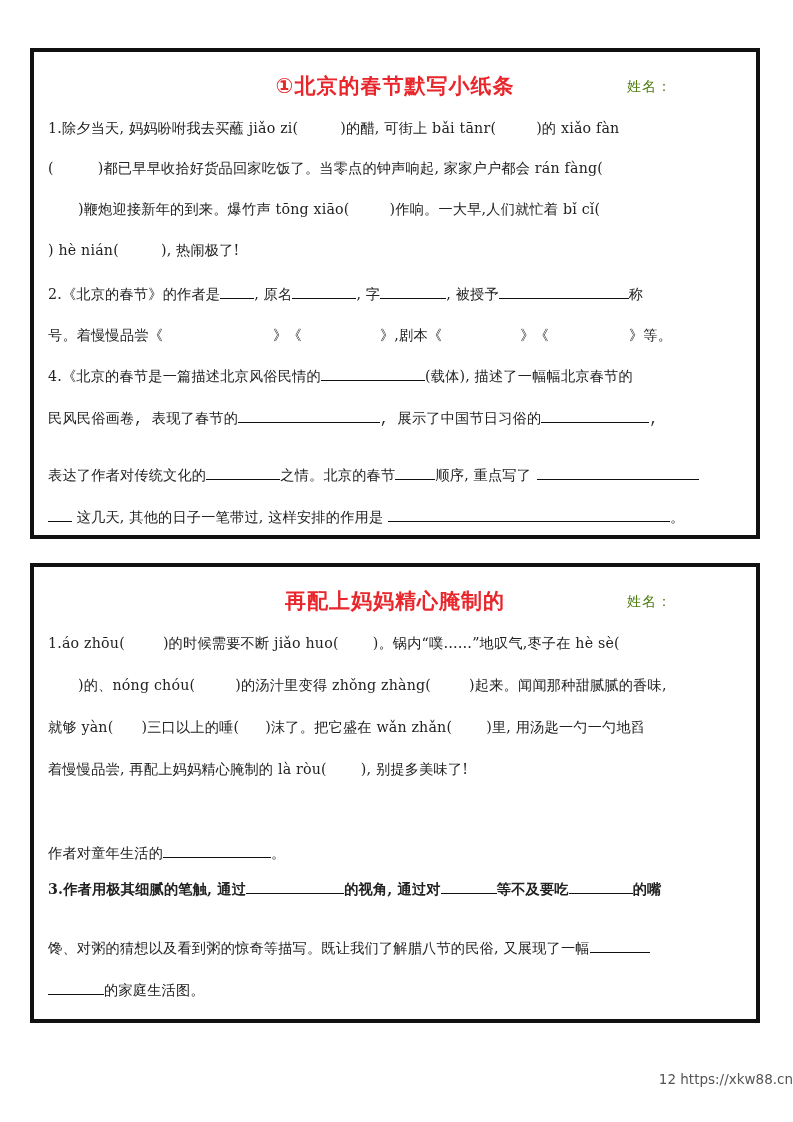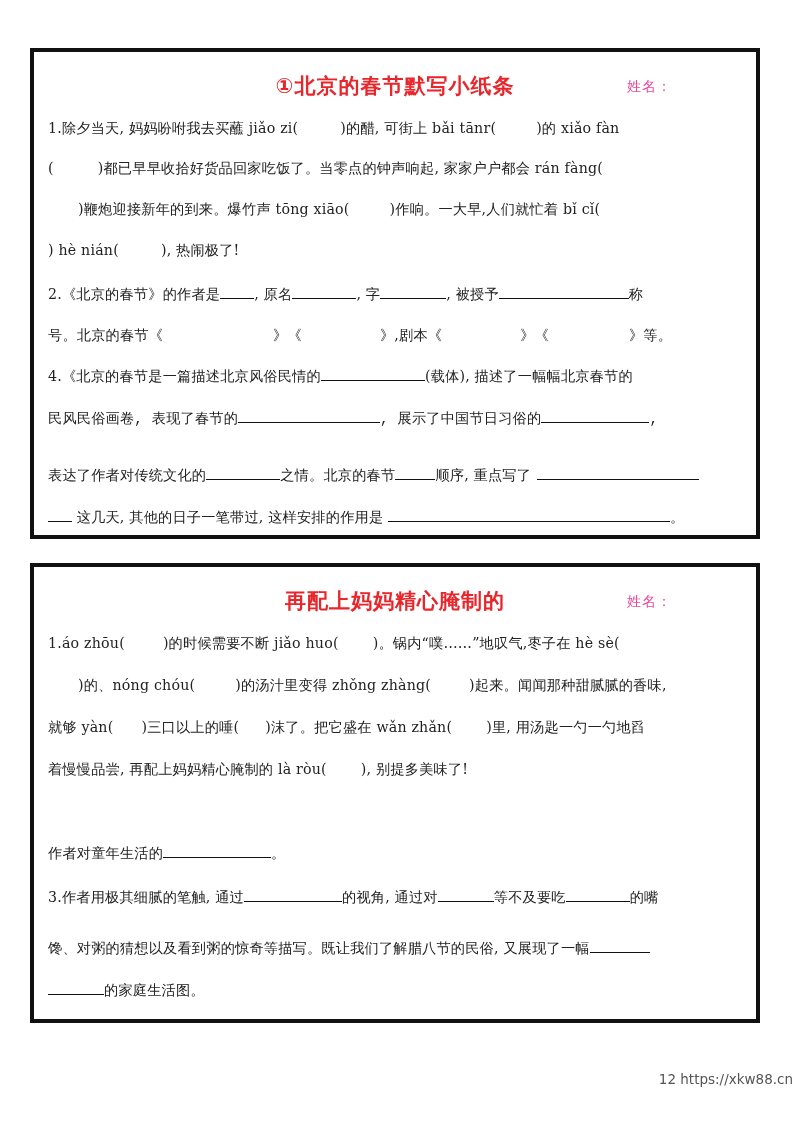--- a/index.html
+++ b/index.html
@@ -8,21 +8,21 @@
   .card { position: absolute; left: 30px; width: 730px; border: 4px solid #111;
           box-sizing: border-box; background: #fff; }
   #card1 { top: 48px; height: 491px; }
   #card2 { top: 563px; height: 460px; }
   .title-row { position: absolute; left: 0; right: 0; height: 36px; padding-left: 12px; }
   .title { position: absolute; left: 0; right: 0; text-align: center;
            font-family: "DejaVu Sans", "Liberation Sans", sans-serif;
            font-weight: bold; font-size: 21px; color: #e8262b; letter-spacing: 1px; }
   .name-label { position: absolute; right: 84px;
                 font-family: "DejaVu Sans", "Liberation Sans", sans-serif;
-                font-size: 14px; color: #ec4899; letter-spacing: 1px; }
+                font-size: 14px; color: #4d7c0f; letter-spacing: 1px; }
   .line { position: absolute; left: 14px; right: 14px; font-size: 14.2px;
           white-space: nowrap; line-height: 20px; letter-spacing: 0.2px; }
   .blank { display: inline-block; border-bottom: 1.2px solid #111; height: 14px;
            vertical-align: baseline; }
   .gap { display: inline-block; }
   .footer { position: absolute; left: 0; right: 0; top: 1071px; text-align: right;
             font-family: "DejaVu Sans", "Liberation Sans", sans-serif;
             font-size: 13.5px; color: #555; }
 </style>
 </head>
@@ -43,21 +43,21 @@
   <div class="line" style="top:147px;">
     <span class="gap" style="width:30px"></span><span>)鞭炮迎接新年的到来。爆竹声 tōng xiāo(</span><span class="gap" style="width:40px"></span><span>)作响。一大早,人们就忙着 bǐ cǐ(</span>
   </div>
   <div class="line" style="top:188px;">
     <span>) hè nián(</span><span class="gap" style="width:42px"></span><span>), 热闹极了!</span>
   </div>
   <div class="line" style="top:232px;">
     <span>2.《北京的春节》的作者是</span><span class="blank" style="width:34px"></span><span>, 原名</span><span class="blank" style="width:64px"></span><span>, 字</span><span class="blank" style="width:66px"></span><span>, 被授予</span><span class="blank" style="width:130px"></span><span>称</span>
   </div>
   <div class="line" style="top:273px;">
-    <span>号。北京的春节《</span><span class="gap" style="width:110px"></span><span>》《</span><span class="gap" style="width:78px"></span><span>》,剧本《</span><span class="gap" style="width:78px"></span><span>》《</span><span class="gap" style="width:80px"></span><span>》等。</span>
+    <span>号。着慢慢品尝《</span><span class="gap" style="width:110px"></span><span>》《</span><span class="gap" style="width:78px"></span><span>》,剧本《</span><span class="gap" style="width:78px"></span><span>》《</span><span class="gap" style="width:80px"></span><span>》等。</span>
   </div>
   <div class="line" style="top:314px;">
     <span>4.《北京的春节是一篇描述北京风俗民情的</span><span class="blank" style="width:104px"></span><span>(载体), 描述了一幅幅北京春节的</span>
   </div>
   <div class="line" style="top:356px;font-family:Liberation Mono, monospace;">
     <span>民风民俗画卷, 表现了春节的</span><span class="blank" style="width:142px"></span><span>, 展示了中国节日习俗的</span><span class="blank" style="width:108px"></span><span>,</span>
   </div>
   <div class="line" style="top:413px;">
     <span>表达了作者对传统文化的</span><span class="blank" style="width:74px"></span><span>之情。北京的春节</span><span class="blank" style="width:40px"></span><span>顺序, 重点写了</span><span class="gap" style="width:6px"></span><span class="blank" style="width:162px"></span>
   </div>
@@ -80,21 +80,21 @@
   </div>
   <div class="line" style="top:150px;">
     <span>就够 yàn(</span><span class="gap" style="width:28px"></span><span>)三口以上的唾(</span><span class="gap" style="width:26px"></span><span>)沫了。把它盛在 wǎn zhǎn(</span><span class="gap" style="width:34px"></span><span>)里, 用汤匙一勺一勺地舀</span>
   </div>
   <div class="line" style="top:192px;">
     <span>着慢慢品尝, 再配上妈妈精心腌制的 là ròu(</span><span class="gap" style="width:34px"></span><span>), 别提多美味了!</span>
   </div>
   <div class="line" style="top:276px;">
     <span>作者对童年生活的</span><span class="blank" style="width:108px"></span><span>。</span>
   </div>
-  <div class="line" style="top:320px;">
+  <div class="line" style="top:312px;font-weight:bold;">
     <span>3.作者用极其细腻的笔触, 通过</span><span class="blank" style="width:98px"></span><span>的视角, 通过对</span><span class="blank" style="width:56px"></span><span>等不及要吃</span><span class="blank" style="width:64px"></span><span>的嘴</span>
   </div>
   <div class="line" style="top:371px;">
     <span>馋、对粥的猜想以及看到粥的惊奇等描写。既让我们了解腊八节的民俗, 又展现了一幅</span><span class="blank" style="width:60px"></span>
   </div>
   <div class="line" style="top:413px;">
     <span class="blank" style="width:56px"></span><span>的家庭生活图。</span>
   </div>
 </div>
 

